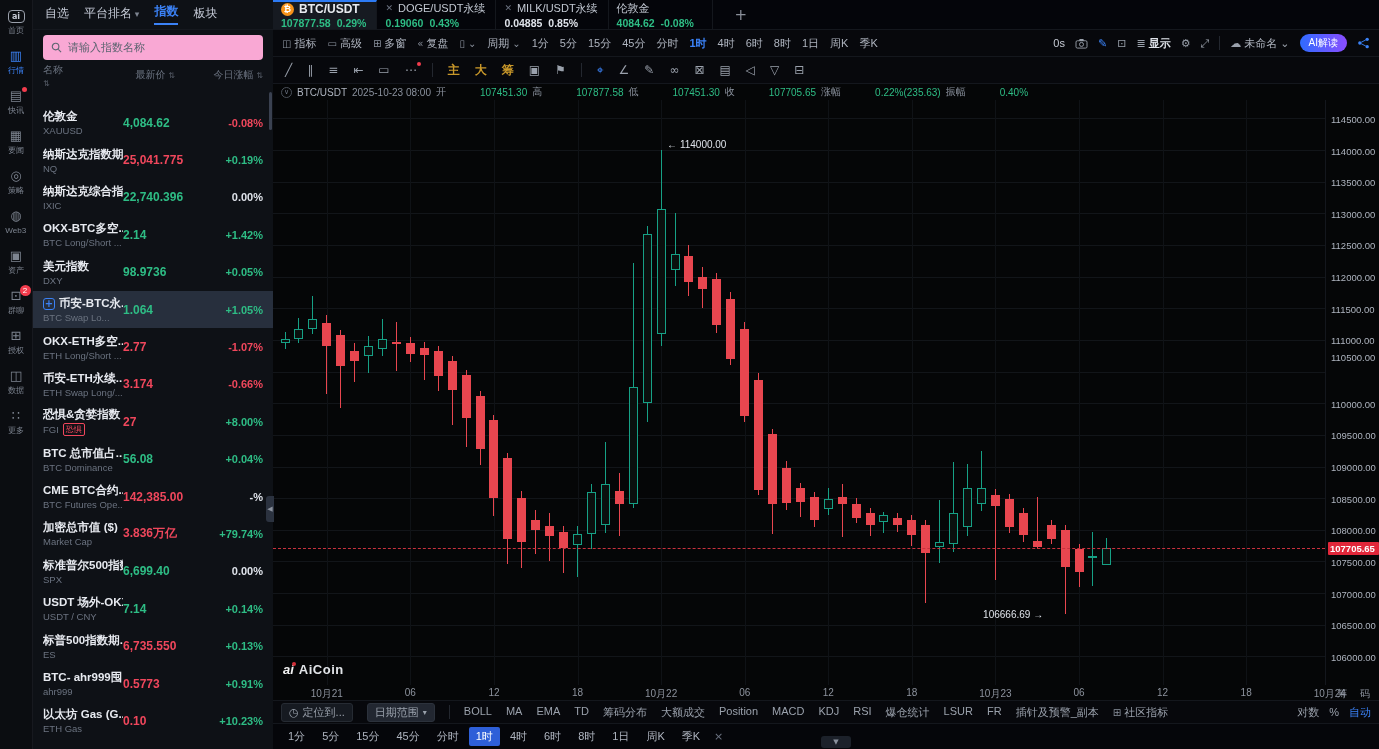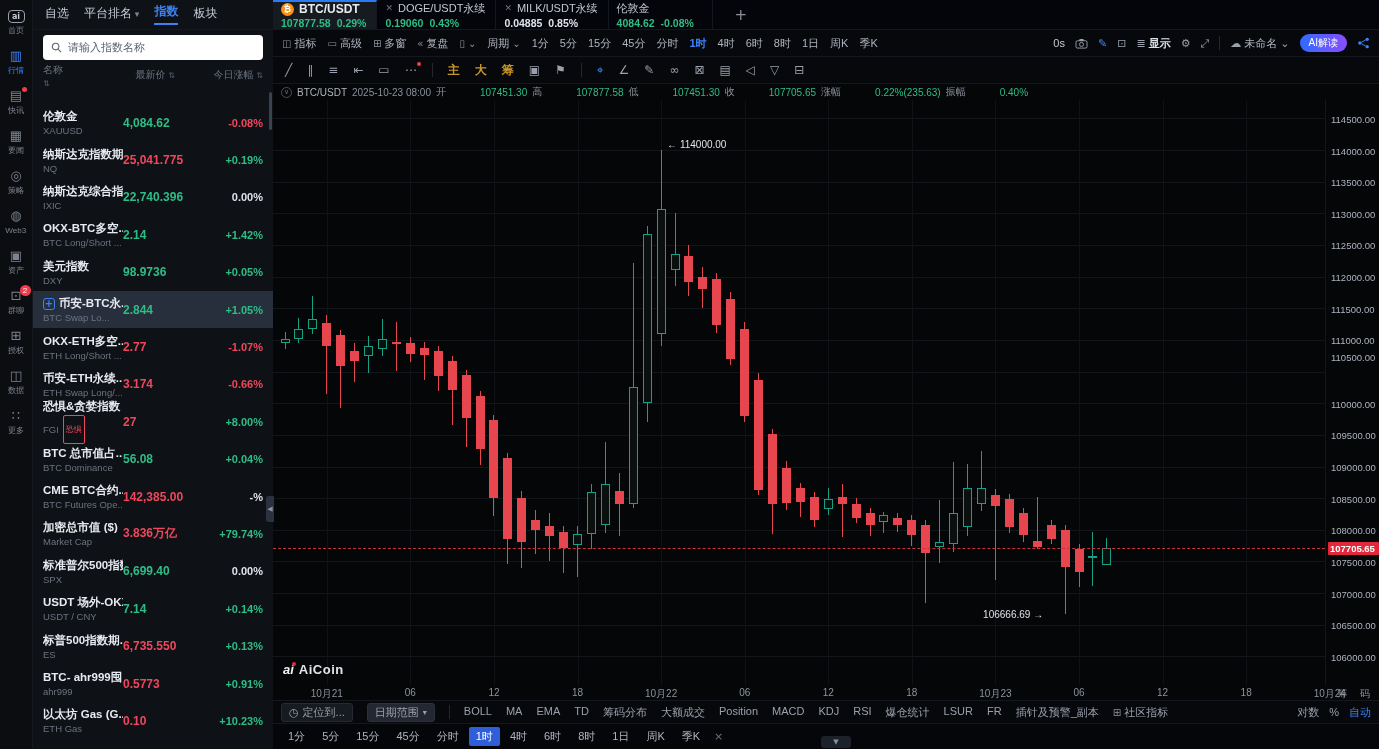--- a/index.html
+++ b/index.html
@@ -30,40 +30,40 @@
   .wl-tabs { height:30px; display:flex; align-items:flex-end; gap:15px; padding:0 12px 4px 12px;
              font-size:12px; color:#c6ccd8; border-bottom:1px solid #15181e; }
   .wl-tab { cursor:pointer; padding-bottom:3px; white-space:nowrap; }
   .wl-tab.active { color:#3b82f6; border-bottom:2px solid #3b82f6; font-weight:bold; }
   .wl-tab .caret { font-size:9px; color:#7d8490; }
   .wl-subtabs { height:25px; display:flex; align-items:center; gap:11px; padding:0 12px;
                 font-size:11px; color:#98a0ad; }
   .wl-subtab { cursor:pointer; white-space:nowrap; }
   .wl-subtab.active { color:#3b82f6; }
   .wl-corner { margin-left:auto; color:#4a5059; font-size:8px; }
-  .wl-search { margin:5px 10px 4px 10px; height:25px; background:#ffffff; border-radius:4px;
+  .wl-search { margin:5px 10px 4px 10px; height:25px; background:#f9a8d4; border-radius:4px;
                display:flex; align-items:center; gap:6px; padding:0 8px; color:#5c6470; font-size:11px; }
   .wl-header { height:22px; display:flex; align-items:center; padding:0 10px;
                font-size:10px; color:#6b7380;gap:26px; }
   .wl-header .h-name { flex:1; }
   .wl-header .h-price { width:78px; text-align:right; }
   .wl-header .h-chg { width:62px; text-align:right; }
   .sorticon { font-size:8px; color:#565d68; }
   .wl-rows { position:absolute; left:0; right:0; top:104px; bottom:0; overflow:hidden; }
   .wl-row { height:37.4px; display:flex; align-items:center; padding:0 10px; cursor:pointer; }
   .wl-row.selected { background:#272f3d; }
   .wl-row .nm { flex:1; min-width:0; }
   .wl-row .nm .n1 { font-size:11.5px; color:#e7eaf0; font-weight:bold; white-space:nowrap;
                     overflow:hidden; display:flex; align-items:center; gap:4px; }
   .wl-row .nm .n2 { font-size:9.5px; color:#6b7380; white-space:nowrap; overflow:hidden;
                     display:flex; align-items:center; gap:4px; margin-top:1px; }
   .wl-row .pr { width:78px; font-size:12px; font-weight:bold; }
   .wl-row .ch { width:62px; text-align:right; font-size:11px; font-weight:bold; }
   .c-green { color:#2ebd85; } .c-red { color:#f0475c; } .c-white { color:#dfe3ea; }
-  .fgi-badge { border:1px solid #f0475c; color:#f0475c; font-size:8px; padding:8px 2px;
+  .fgi-badge { border:1px solid #f0475c; color:#f0475c; font-size:8px; padding:0 2px;
                border-radius:2px; line-height:11px; font-weight:normal; }
   .add-ic { color:#3b82f6; border:1px solid #3b82f6; border-radius:3px; width:12px; height:12px;
             font-size:10px; line-height:10px; text-align:center; flex:none; }
   .wl-thumb { position:absolute; right:1px; top:92px; width:3px; height:38px; background:#3a4150; border-radius:2px; }
   .wl-collapse { position:absolute; right:-1px; top:496px; width:8px; height:26px; background:#2b323f;
                  border-radius:3px 0 0 3px; color:#8a919d; font-size:7px; display:flex; align-items:center;
                  justify-content:center; cursor:pointer; z-index:6; }
 
   
   .main { position:absolute; left:273px; top:0; width:1106px; height:749px; background:#050607; }
@@ -286,21 +286,21 @@
         <div class="wl-row selected">
           <div class="nm">
             <div class="n1">
               <span class="add-ic icon">+</span>
               <span>币安-BTC永...</span>
             </div>
             <div class="n2">
               <span>BTC Swap Lo...</span>
             </div>
           </div>
-          <div class="pr c-green">2.844</div>
+          <div class="pr c-green">1.064</div>
           <div class="ch c-green">+1.05%</div>
         </div>
         <div class="wl-row">
           <div class="nm">
             <div class="n1">
               <span>OKX-ETH多空...</span>
             </div>
             <div class="n2">
               <span>ETH Long/Short ...</span>
             </div>

